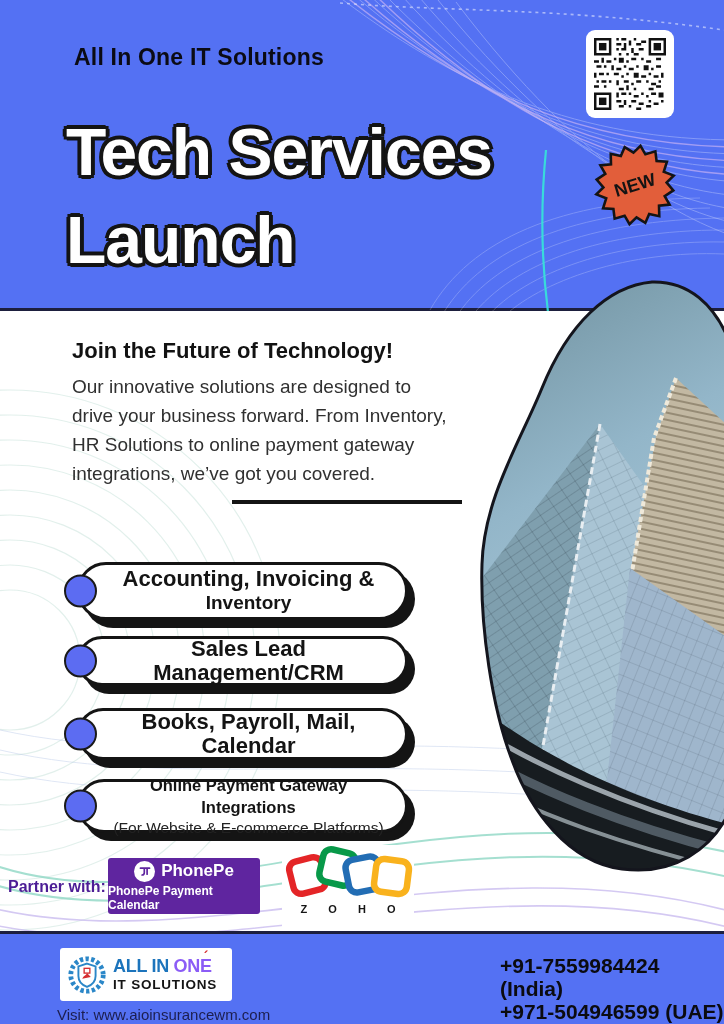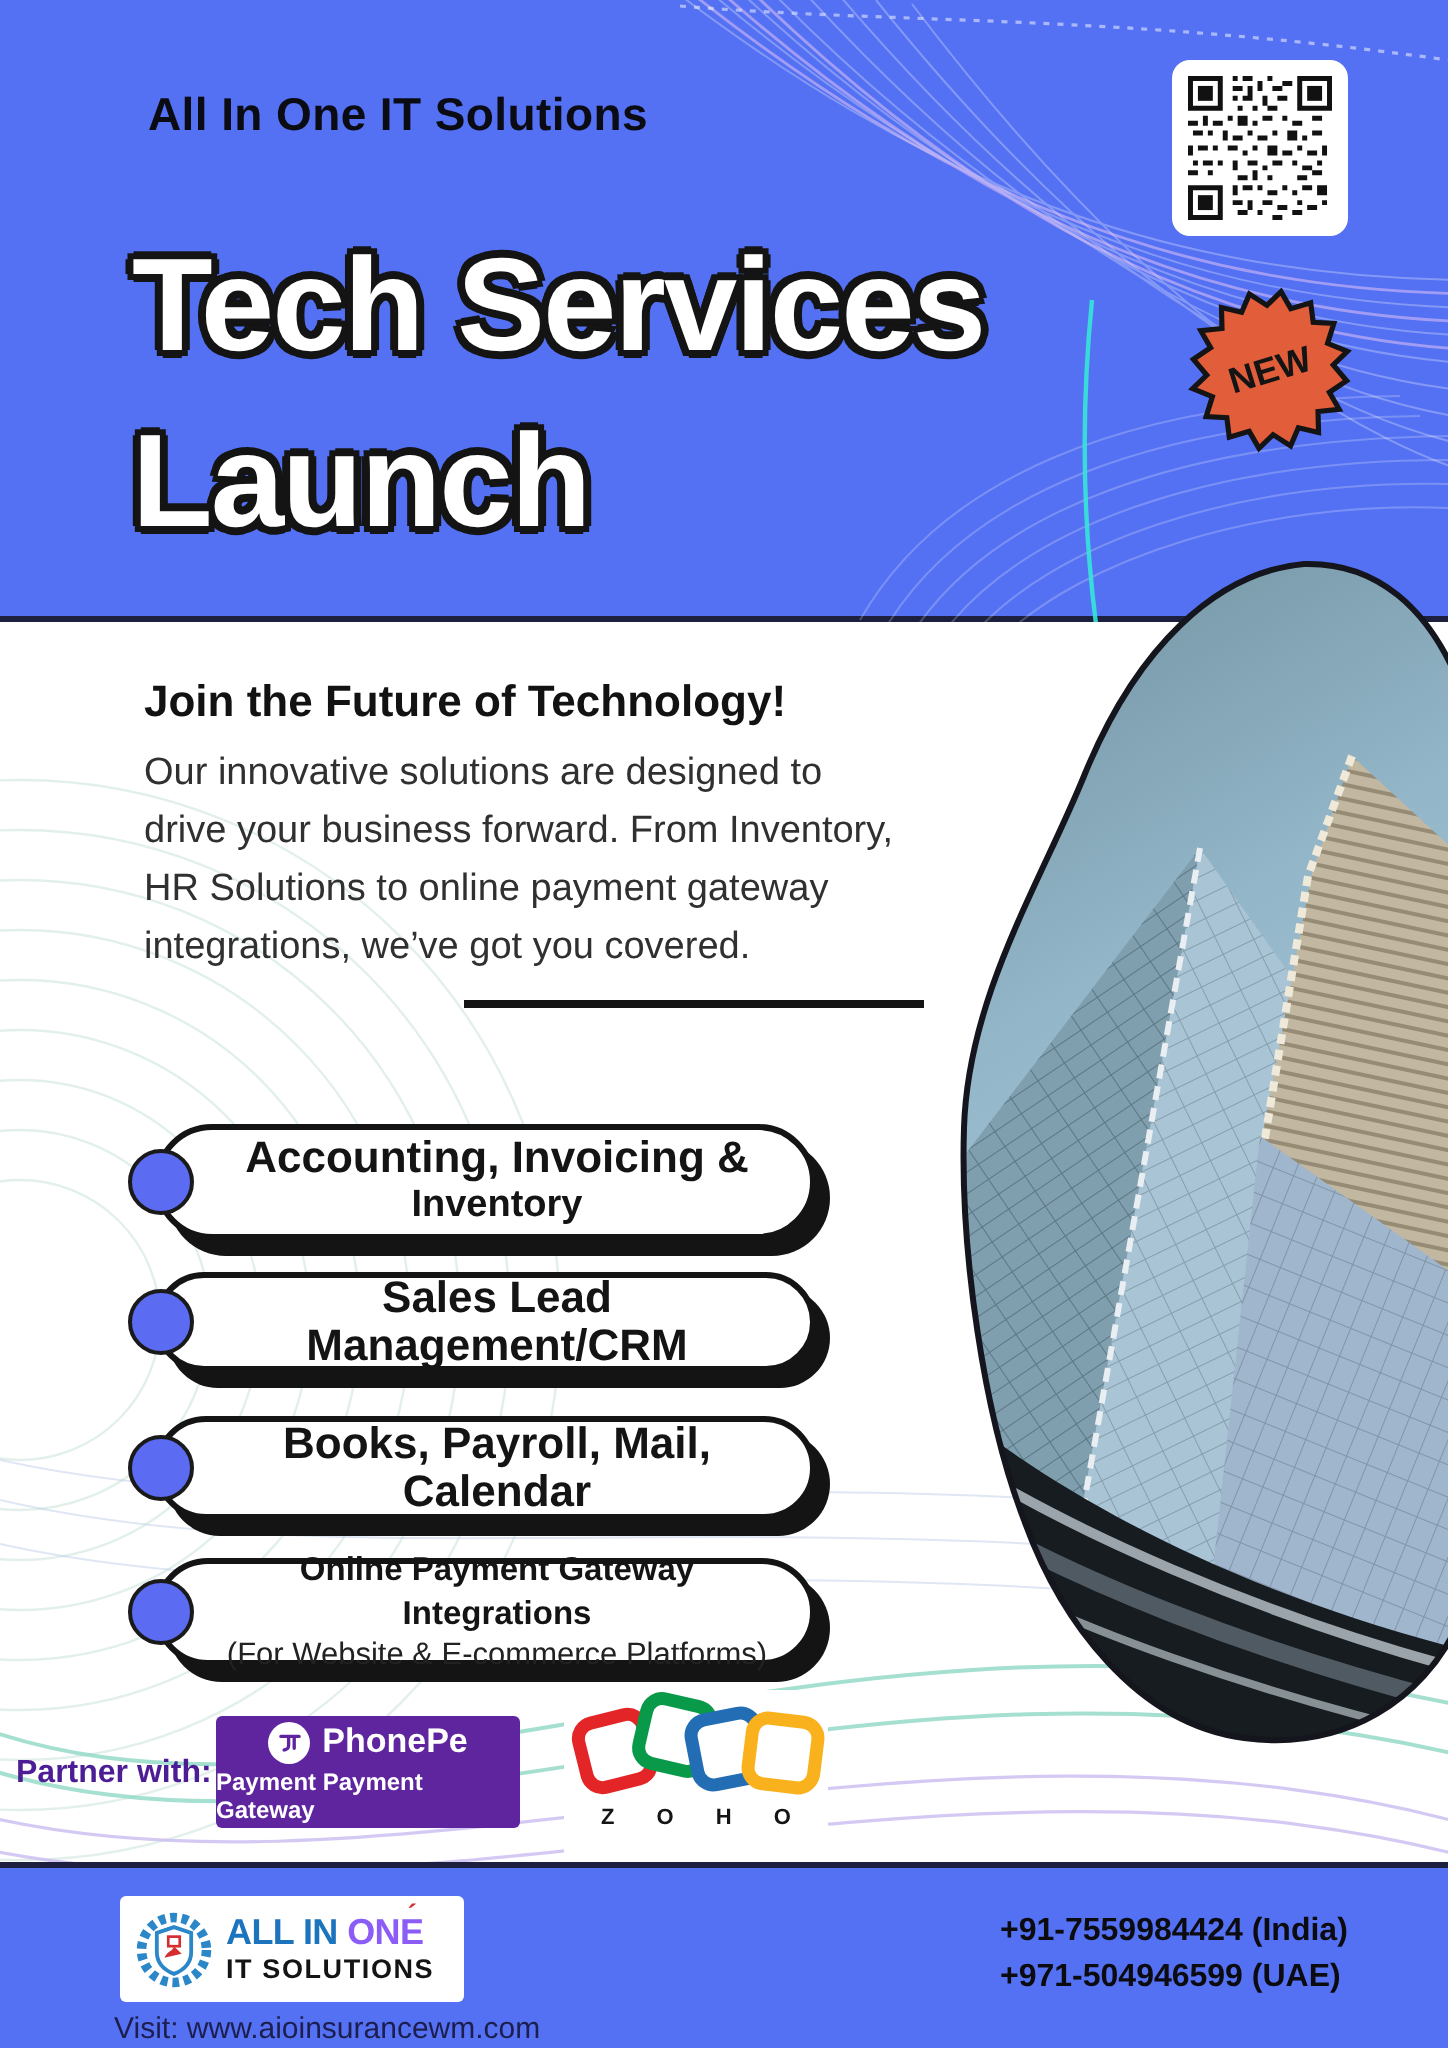--- a/index.html
+++ b/index.html
@@ -56,21 +56,21 @@
   
   .footer{position:absolute;left:0;top:931px;width:724px;height:93px;background:#5471f3;border-top:3px solid #1d1f3e;z-index:6;}
   .logo-card{position:absolute;left:60px;top:14px;width:172px;height:53px;background:#ffffff;border-radius:3px;display:flex;align-items:center;gap:5px;padding:3px 6px;}
   .logo-text{display:flex;flex-direction:column;line-height:1;}
   .logo-line1{font-weight:bold;font-size:18px;letter-spacing:-.3px;position:relative;}
   .logo-blue{color:#1c74bc;}
   .logo-red{color:#8b5cf6;position:relative;}
   .logo-accent{position:absolute;top:-7px;right:9px;color:#d62d30;font-weight:bold;font-size:14px;}
   .logo-line2{font-weight:bold;font-size:13.5px;color:#141414;letter-spacing:.8px;margin-top:3px;}
   .visit{position:absolute;left:57px;top:72px;font-size:15px;color:#1c1e4e;}
-  .phones{position:absolute;left:500px;top:20px;font-size:16px;font-weight:bold;color:#0b0b10;line-height:23px;}
+  .phones{position:absolute;left:500px;top:20px;font-size:21px;font-weight:bold;color:#0b0b10;line-height:23px;}
   .email{position:absolute;left:502px;top:69px;font-size:13.5px;color:#272a5e;}
 </style>
 </head>
 <body>
 
 <div id="canvas">
 
   <div class="header-bg"></div>
   <svg class="header-waves" width="724" height="311" viewBox="0 0 724 311">
     <g fill="none" stroke="#ffffff" stroke-width="1" opacity="0.28">
@@ -231,21 +231,21 @@
 
   <div class="phonepe-card">
     <div class="phonepe-row">
       <span class="phonepe-glyph">
         <svg width="14" height="14" viewBox="0 0 20 20">
             <path d="M3.5 6h13 M13 6v8.5 M9 6v6.5a3.2 3.2 0 0 1-3.2 3.2" stroke="#5f259f" stroke-width="2.4" fill="none" stroke-linecap="round"></path>
           </svg>
       </span>
       <span class="phonepe-name">PhonePe</span>
     </div>
-    <div class="phonepe-sub">Payment Payment Gateway</div>
+    <div class="phonepe-sub">PhonePe Payment Calendar</div>
   </div>
 
   <div class="zoho-card">
     <svg width="130" height="60" viewBox="0 0 130 60">
       <rect x="8" y="14" width="33" height="33" rx="8" fill="#ffffff" stroke="#e42527" stroke-width="6.5" transform="rotate(-14 24.5 30.5)"></rect>
       <rect x="38" y="6" width="33" height="33" rx="8" fill="#ffffff" stroke="#089949" stroke-width="6.5" transform="rotate(13 54.5 22.5)"></rect>
       <rect x="64" y="13" width="33" height="33" rx="8" fill="#ffffff" stroke="#226db4" stroke-width="6.5" transform="rotate(-11 80.5 29.5)"></rect>
       <rect x="92" y="15" width="33" height="33" rx="8" fill="#ffffff" stroke="#f9b21d" stroke-width="6.5" transform="rotate(7 108.5 31.5)"></rect>
     </svg>
     <div class="zoho-letters">Z O H O</div>

